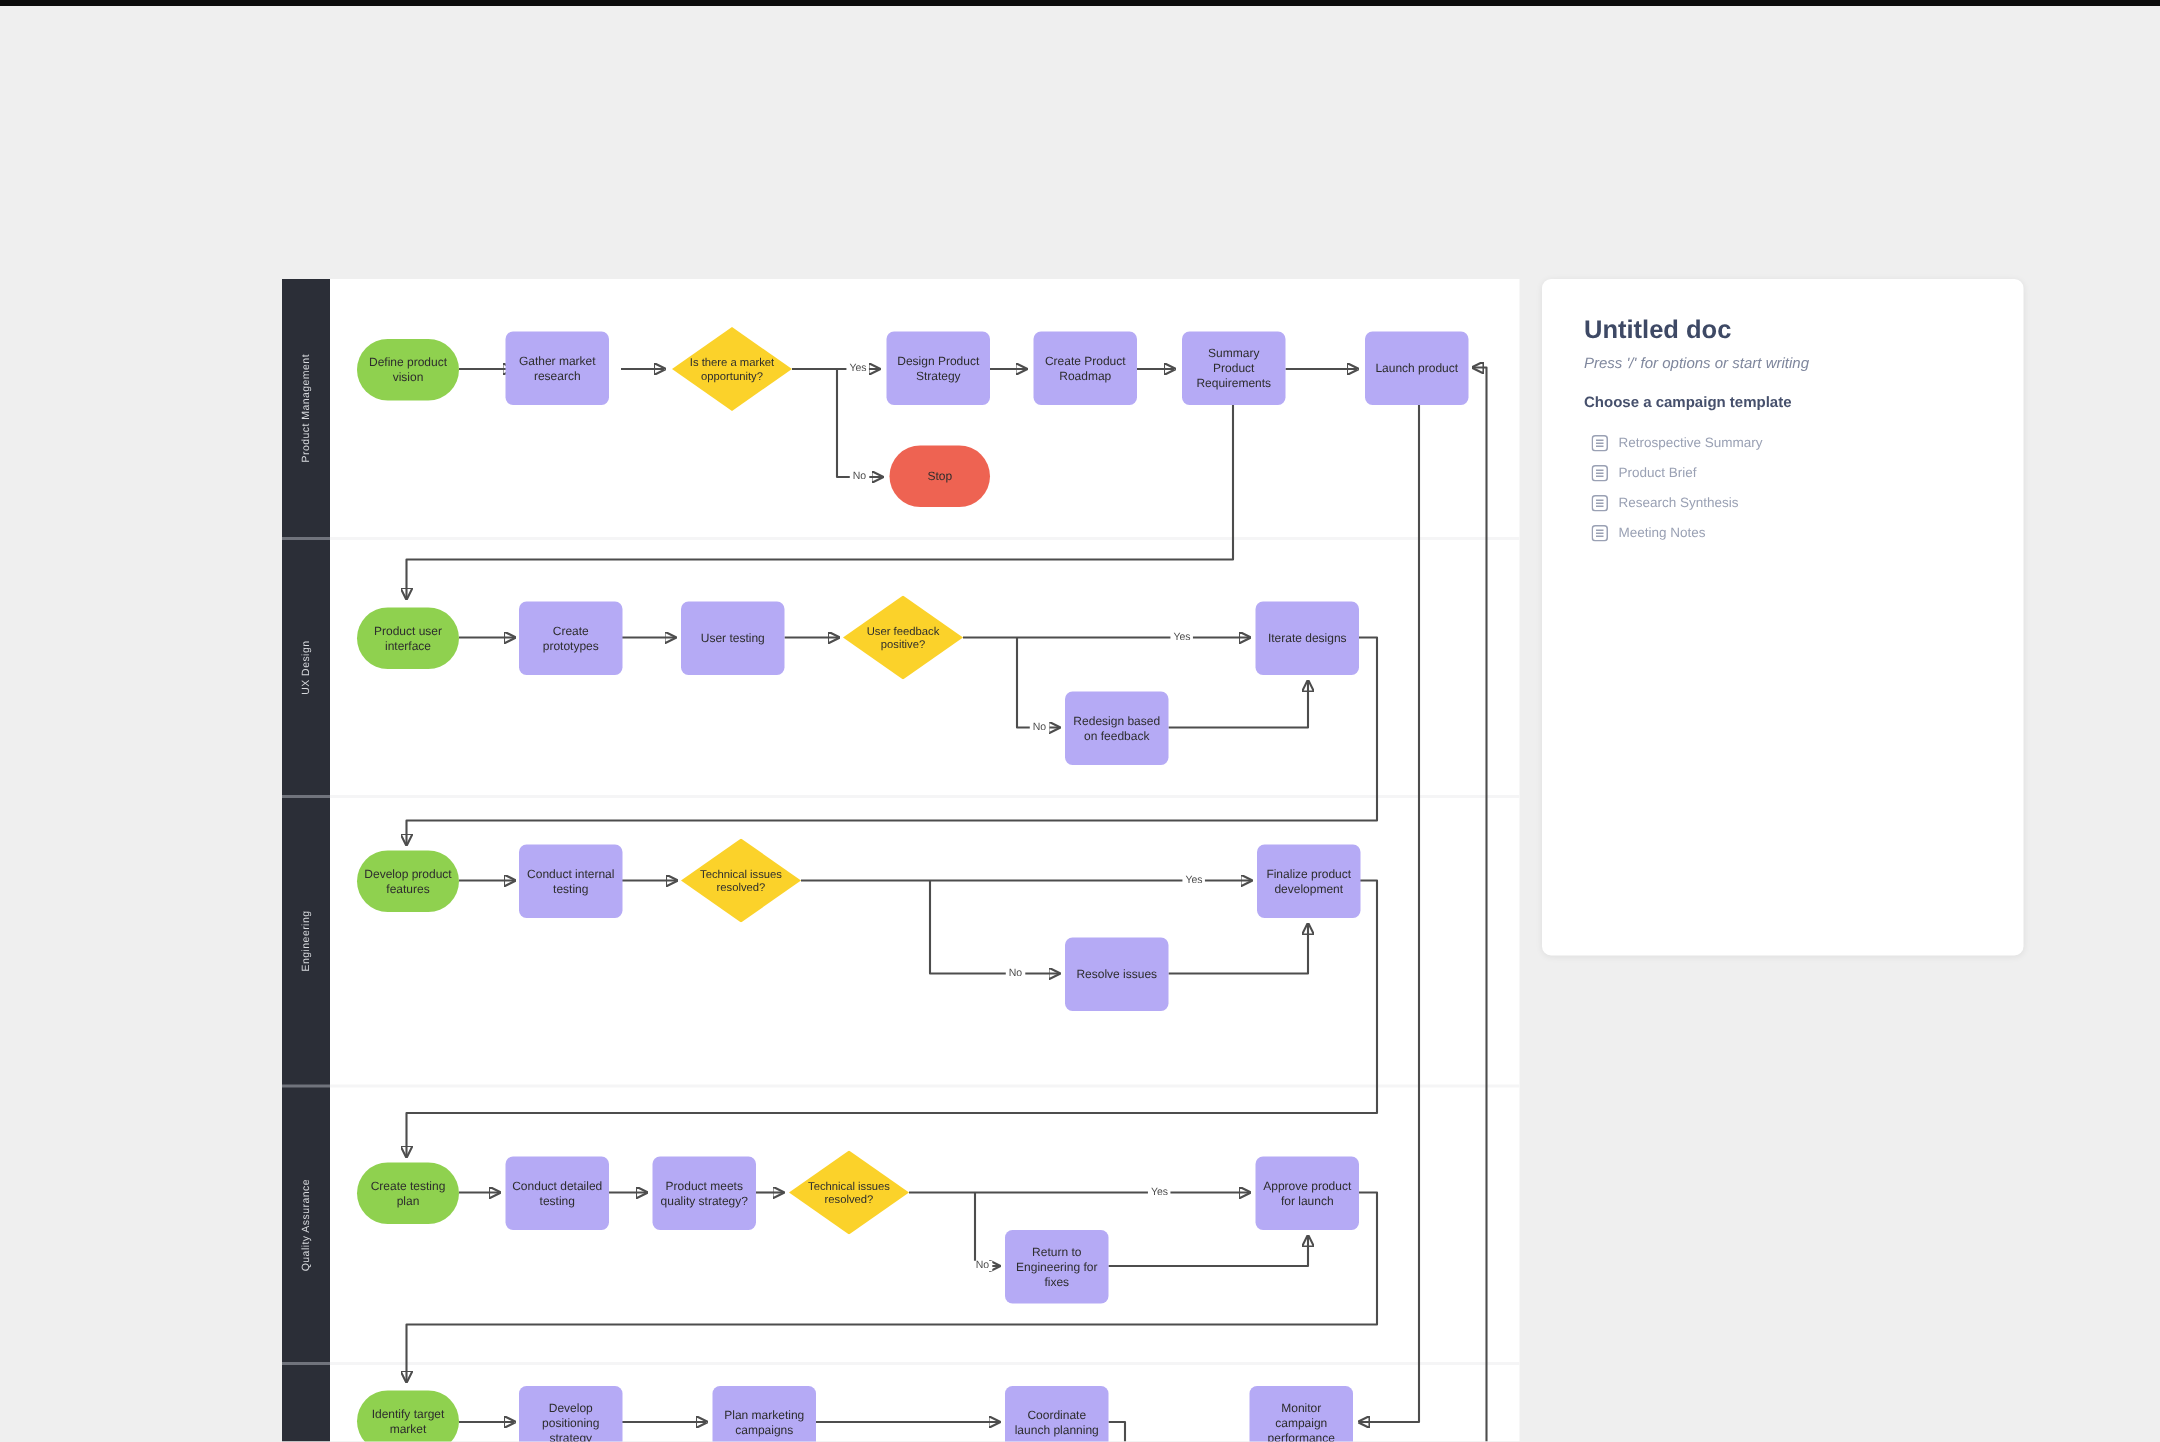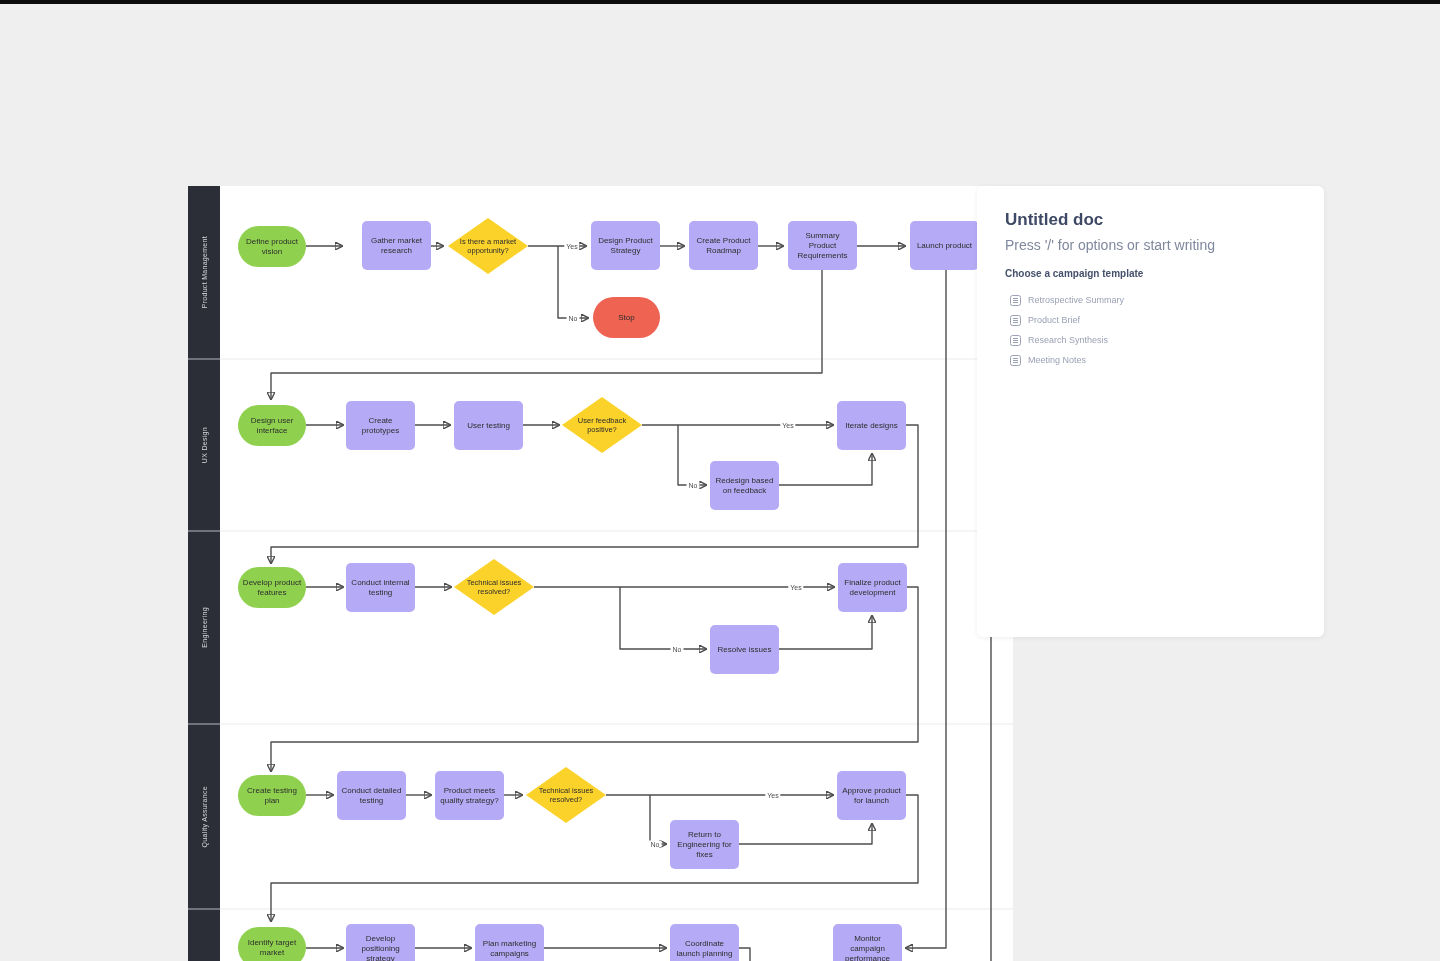--- a/index.html
+++ b/index.html
@@ -25,25 +25,25 @@
         text-align:center;font-size:8px;line-height:1.25;color:#2d2d2d;
         box-sizing:border-box;padding:3px;cursor:pointer;}
   .start{width:68px;height:41px;background:#8fd14f;border-radius:21px;}
   .process{width:69px;height:49px;background:#b5aaf5;border-radius:5px;}
   .decision{width:80px;height:56px;background:#fbd22a;clip-path:polygon(50% 0,100% 50%,50% 100%,0 50%);font-size:7.5px;padding:6px;}
   .stopnode{width:67px;height:41px;background:#ee6352;border-radius:21px;}
 
   .edge-label{position:absolute;transform:translate(-50%,-50%);font-size:7px;color:#4d4d4d;background:#ffffff;padding:0 2px;}
 
   
-  .doc-panel{position:absolute;left:977px;top:186px;width:347px;height:451px;background:#ffffff;
+  .doc-panel{position:absolute;left:1028px;top:186px;width:321px;height:451px;background:#ffffff;
              border-radius:6px;box-shadow:0 1px 5px rgba(0,0,0,.07);
              padding:24px 28px;box-sizing:border-box;}
   .doc-title{font-size:17px;font-weight:700;color:#3e4965;margin:0 0 7px;}
-  .doc-hint{font-size:14px;color:#7f879d;margin:0 0 15px;}
+  .doc-hint{font-size:10px;color:#7f879d;margin:0 0 15px;font-style:italic;}
   .tmpl-heading{font-size:10px;font-weight:700;color:#46506c;margin:0 0 11px;}
   .tmpl-list{display:flex;flex-direction:column;}
   .tmpl-item{display:flex;align-items:center;gap:7px;height:20px;padding-left:5px;cursor:pointer;}
   .tmpl-item span{font-size:9px;color:#9aa1b4;}
   .tmpl-icon{display:flex;}
 </style>
 </head>
 <body>
 
 <div class="topbar"></div>
@@ -105,29 +105,29 @@
   <span class="edge-label" style="left:384px;top:60px">Yes</span>
   <span class="edge-label" style="left:385px;top:132px">No</span>
   <span class="edge-label" style="left:600px;top:239px">Yes</span>
   <span class="edge-label" style="left:505px;top:299px">No</span>
   <span class="edge-label" style="left:608px;top:401px">Yes</span>
   <span class="edge-label" style="left:489px;top:463px">No</span>
   <span class="edge-label" style="left:585px;top:609px">Yes</span>
   <span class="edge-label" style="left:467px;top:658px">No</span>
 
   <div class="node start" style="left:50px;top:40px">Define product vision</div>
-  <div class="node process" style="left:174px;top:35px">Gather market research</div>
+  <div class="node process" style="left:149px;top:35px">Gather market research</div>
   <div class="node decision" style="left:260px;top:32px">Is there a market opportunity?</div>
   <div class="node process" style="left:403px;top:35px">Design Product Strategy</div>
   <div class="node process" style="left:501px;top:35px">Create Product Roadmap</div>
   <div class="node process" style="left:600px;top:35px">Summary Product Requirements</div>
   <div class="node process" style="left:722px;top:35px">Launch product</div>
   <div class="node stopnode" style="left:405px;top:111px">Stop</div>
 
-  <div class="node start" style="left:50px;top:219px">Design user interface</div>
+  <div class="node start" style="left:50px;top:219px">Product user interface</div>
   <div class="node process" style="left:158px;top:215px">Create prototypes</div>
   <div class="node process" style="left:266px;top:215px">User testing</div>
   <div class="node decision" style="left:374px;top:211px">User feedback positive?</div>
   <div class="node process" style="left:649px;top:215px">Iterate designs</div>
   <div class="node process" style="left:522px;top:275px">Redesign based on feedback</div>
 
   <div class="node start" style="left:50px;top:381px">Develop product features</div>
   <div class="node process" style="left:158px;top:377px">Conduct internal testing</div>
   <div class="node decision" style="left:266px;top:373px">Technical issues resolved?</div>
   <div class="node process" style="left:650px;top:377px">Finalize product development</div>

